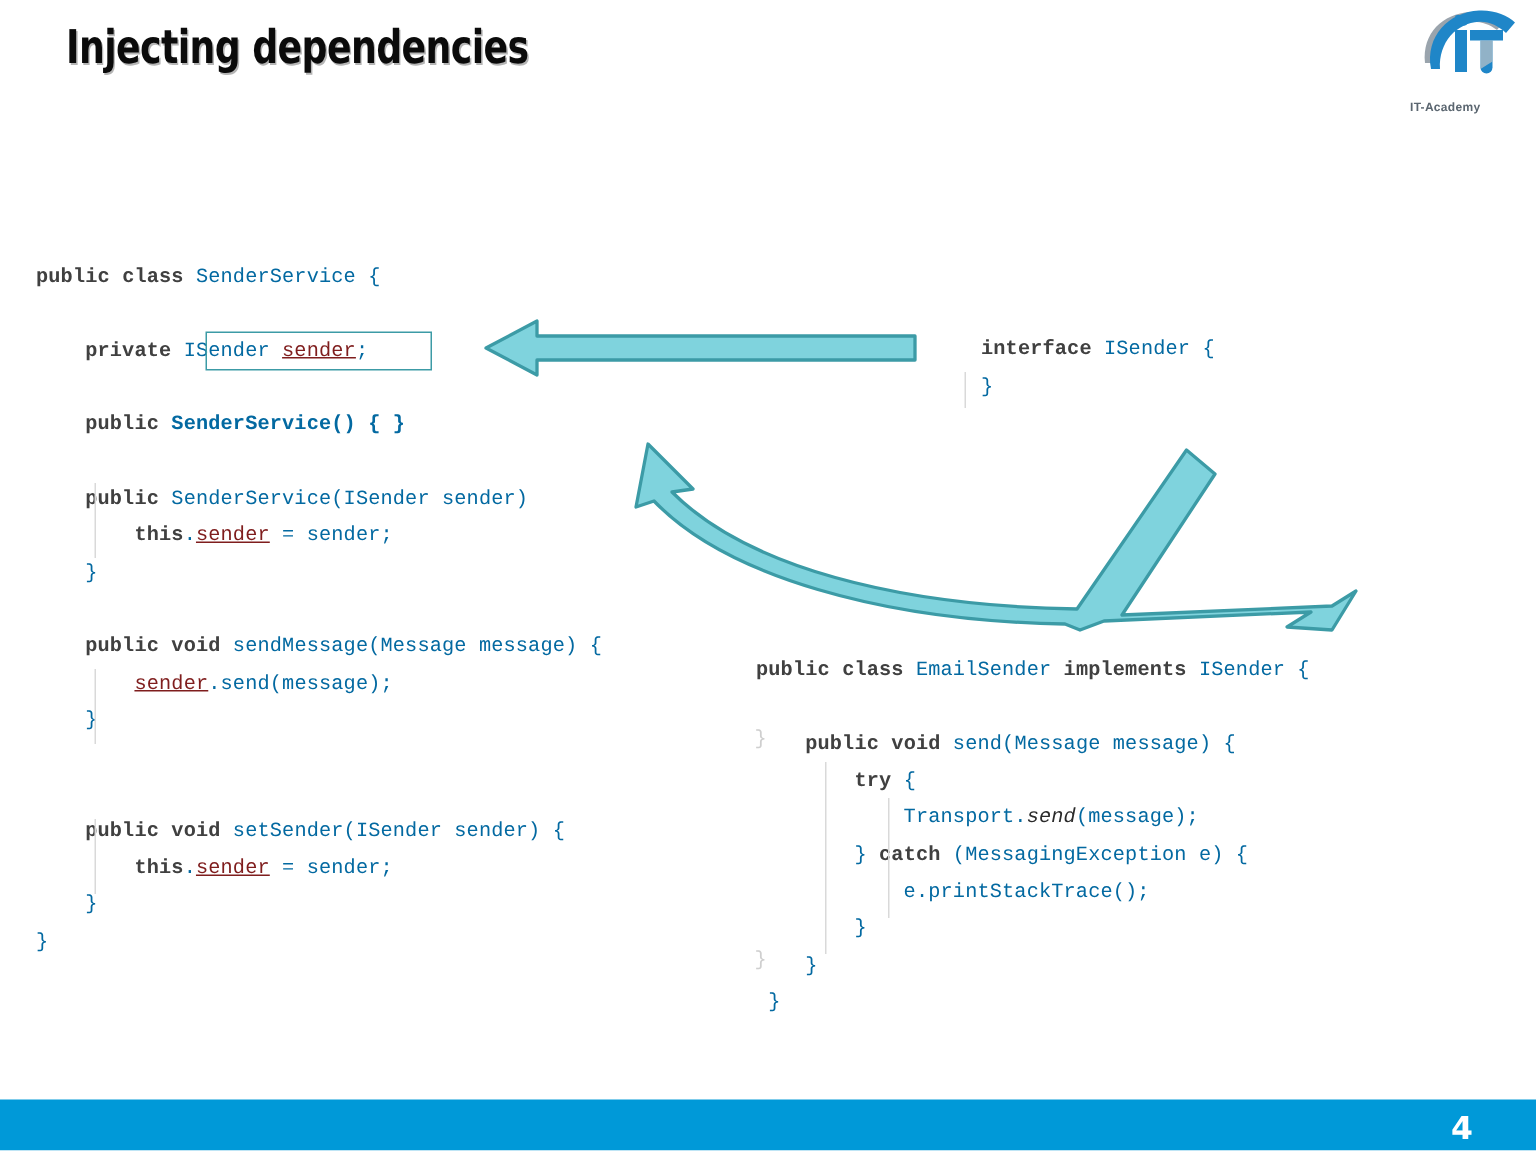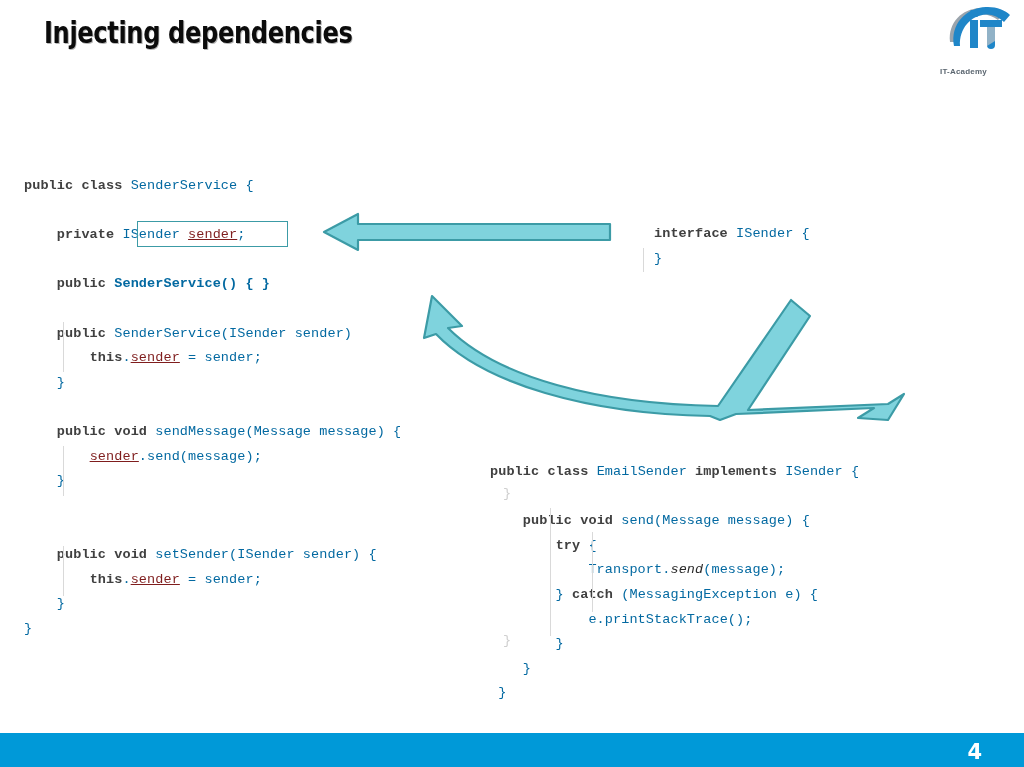--- a/index.html
+++ b/index.html
@@ -56,21 +56,21 @@
     position: absolute;
     font-family: "Liberation Mono", "DejaVu Sans Mono", monospace;
     font-size: 13.5px;
     line-height: 24.6px;
     white-space: pre;
     color: #2a2a2a;
     letter-spacing: 0.1px;
   }
   #code-sender-service { left: 24px; top: 174px; }
   #code-interface      { left: 626px; top: 222px; margin-left: 28px; }
-  #code-email-sender   { left: 490px; top: 436px; margin-top: 24px; }
+  #code-email-sender   { left: 504px; top: 436px; }
 
   .kw   { color: #404040; font-weight: bold; }     
   .fld  { color: #7f1d1d; text-decoration: underline; }                         
   .dim  { color: #0369a1; font-weight: bold; }                         
   .ital { font-style: italic; }
   .plain{ color: #0369a1; }
 
   
   .guide {
     position: absolute;

